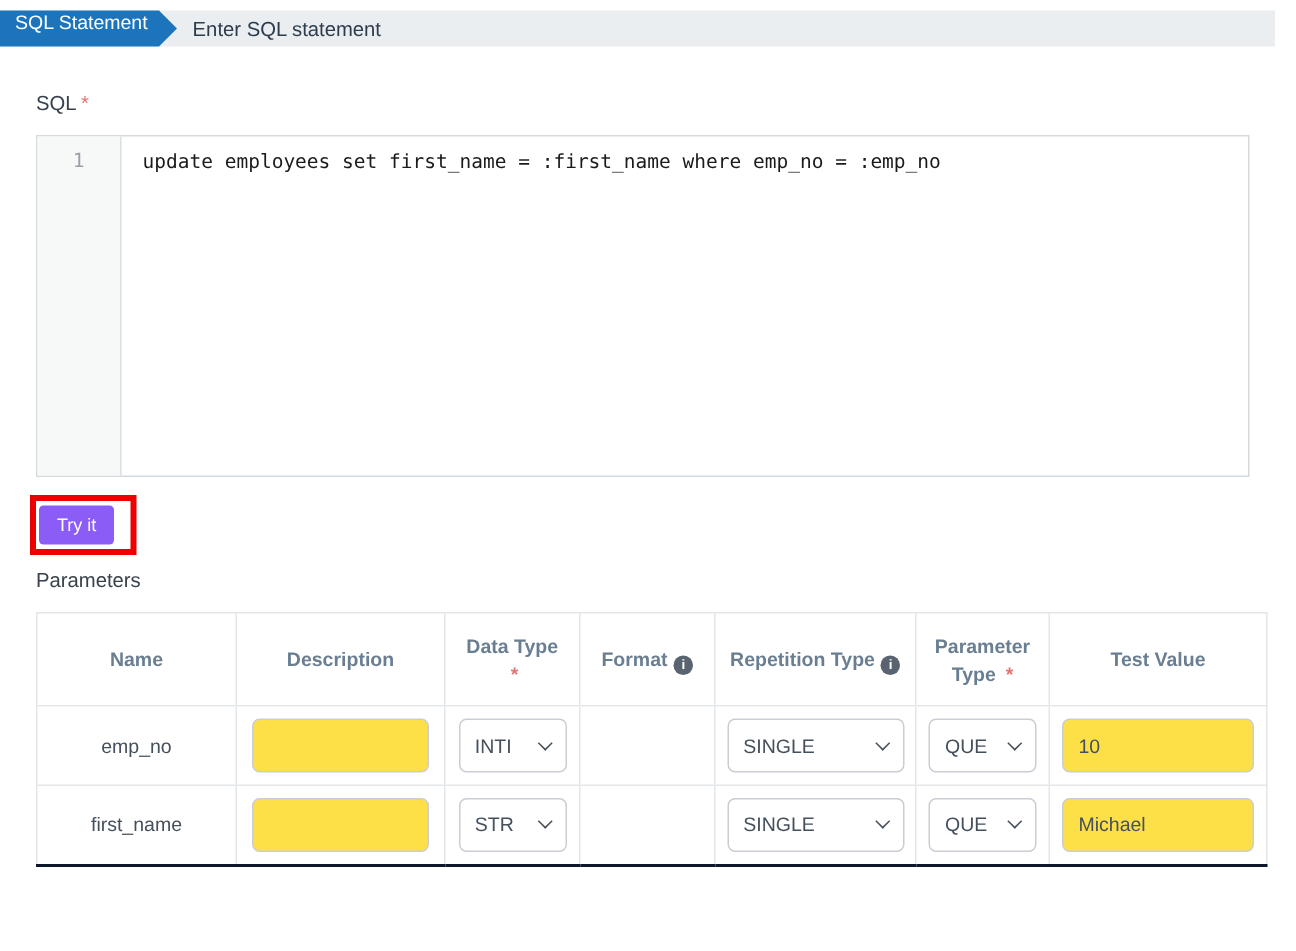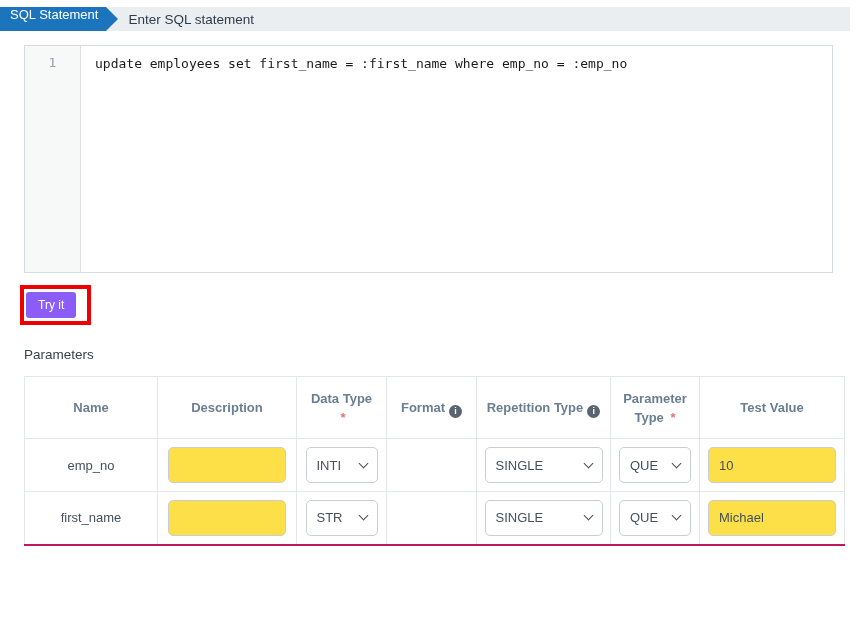--- a/index.html
+++ b/index.html
@@ -39,27 +39,27 @@
     line-height: 22px; color: #b8bcc0; }
 
   
   .annotation-box { display: inline-block; margin-top: 12px; margin-left: -4px;
     border: 4px solid #ee0000; padding: 3px 11px 3px 2px; }
   .try-btn { background: #8b5cf6; color: #ffffff; border: none;
     border-radius: 3px; font-size: 12px; padding: 6px 12px; cursor: pointer;
     font-family: "Liberation Sans", sans-serif; }
 
   
-  .params-title { margin-top: 22px; font-size: 13.5px; color: #38424c; }
+  .params-title { margin-top: 9px; font-size: 13.5px; color: #38424c; }
 
   table.params { margin-top: 14px; border-collapse: collapse; width: 820px;
     table-layout: fixed; }
   table.params th, table.params td { border: 1px solid #e4e7ea;
     text-align: center; vertical-align: middle; }
-  table.params tr:last-child td { border-bottom: 2px solid #be185d; }
+  table.params tr:last-child td { border-bottom: 2px solid #0f172a; }
   table.params th { height: 62px; font-size: 13px; font-weight: 600;
     color: #6a7e92; line-height: 19px; }
   table.params td { height: 53px; font-size: 13px; color: #44505c; }
   .col-name { width: 133px; } .col-desc { width: 139px; }
   .col-dtype { width: 90px; } .col-format { width: 90px; }
   .col-rep { width: 134px; } .col-ptype { width: 89px; }
   .col-test { width: 145px; }
 
   .info-icon { display: inline-block; width: 13px; height: 13px;
     background: #5a6470; color: #ffffff; border-radius: 50%;
@@ -86,20 +86,23 @@
 
 <div class="crumb-bar">
   <div class="crumb-tab">
     <span>SQL Statement</span>
   </div>
   <div class="crumb-sub">Enter SQL statement</div>
 </div>
 
 <div class="content">
 
+  <div class="sql-label">
+    <span>SQL</span><span class="req">*</span>
+  </div>
 
   <div class="editor">
     <div class="gutter">
       <span>1</span>
     </div>
     <div class="code-area">update employees set first_name = :first_name where emp_no = :emp_no</div>
   </div>
 
 
   <div class="annotation-box">

